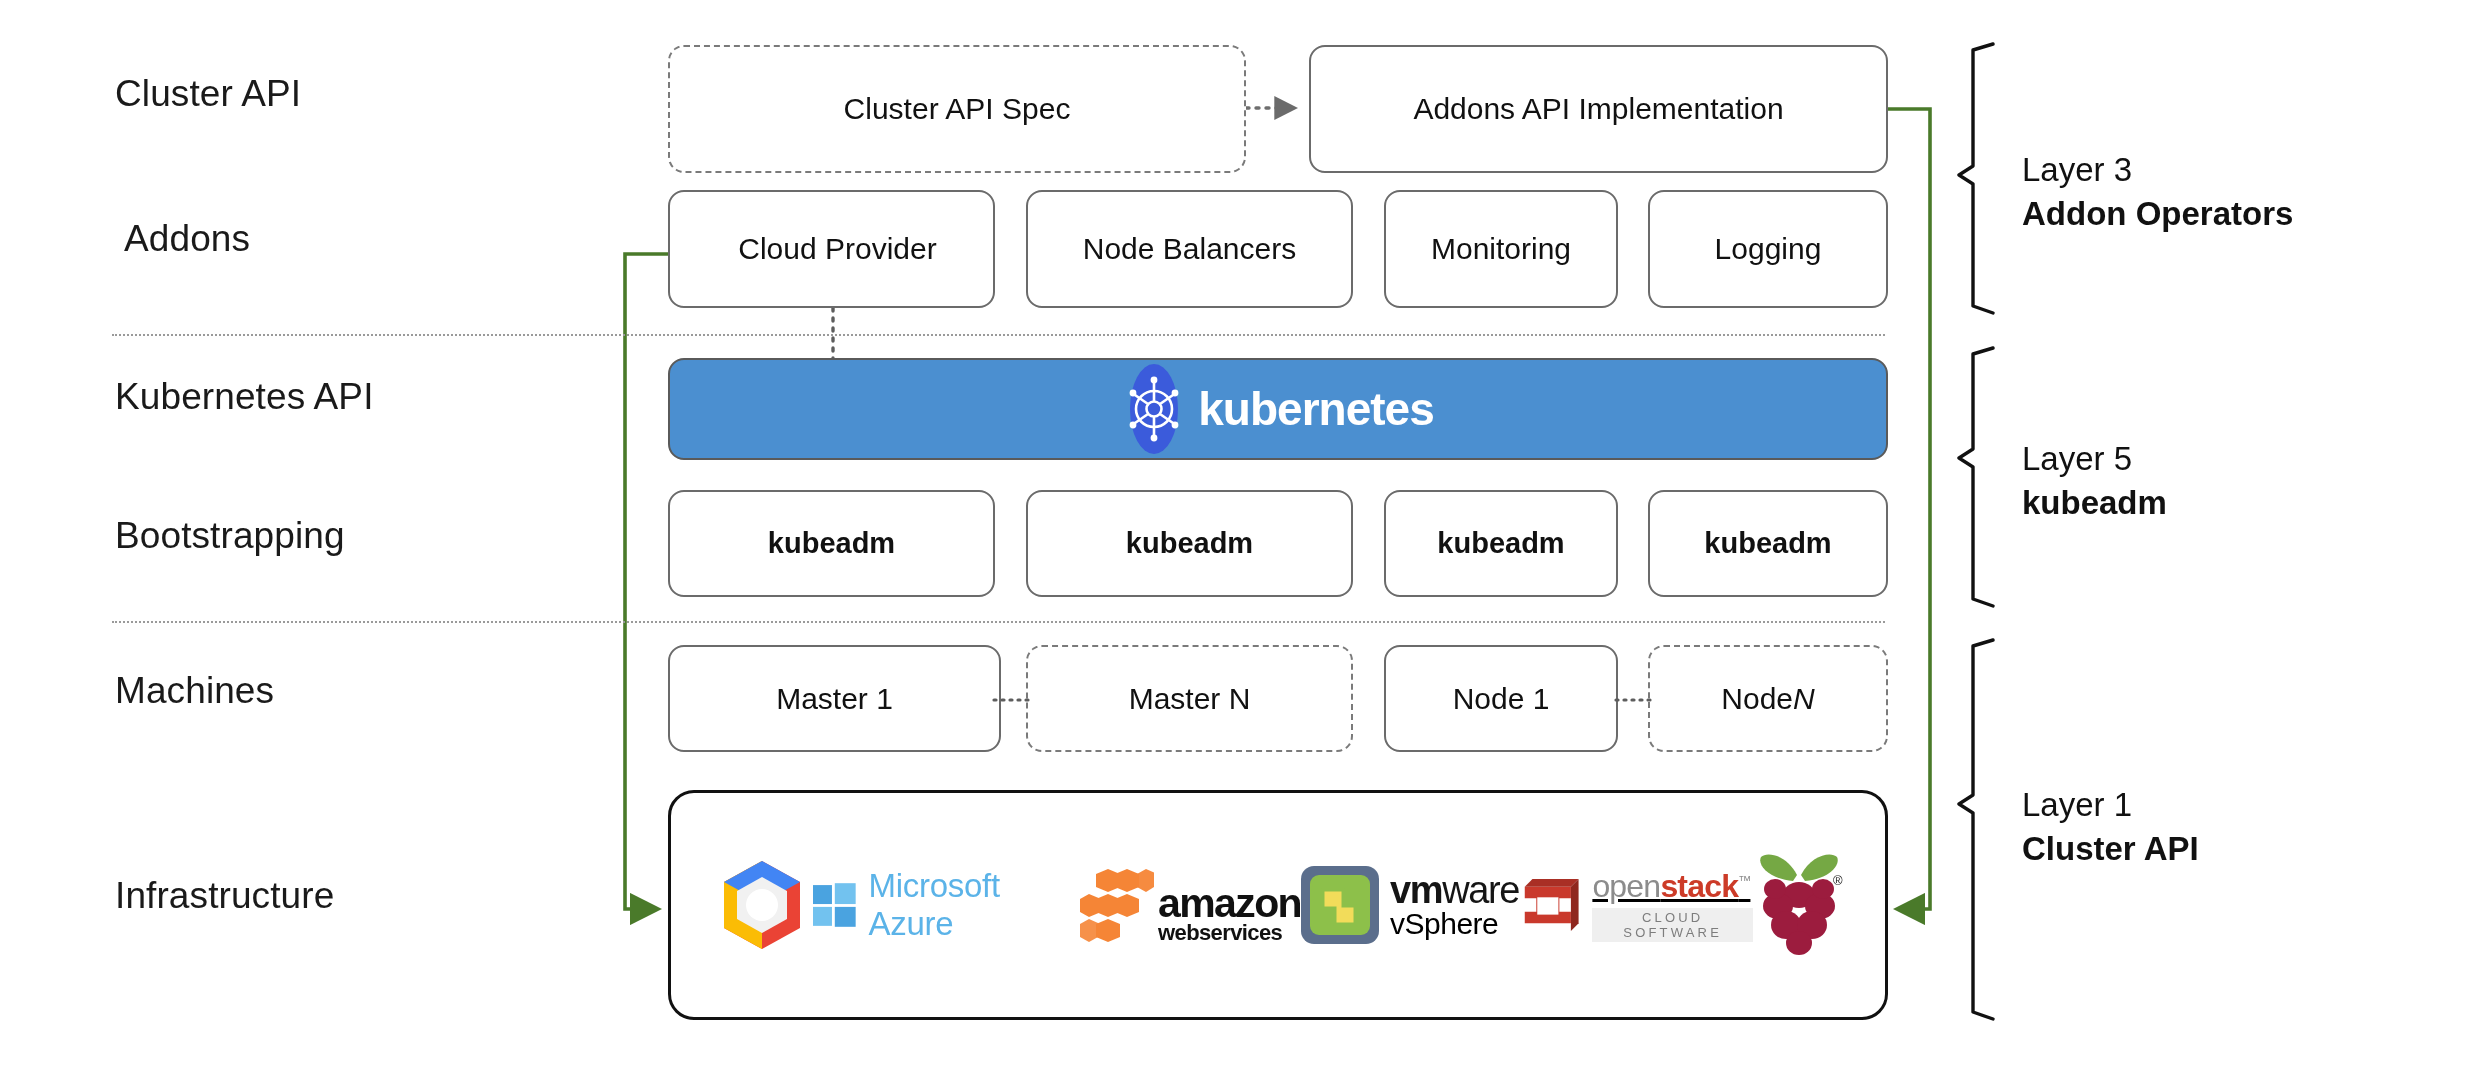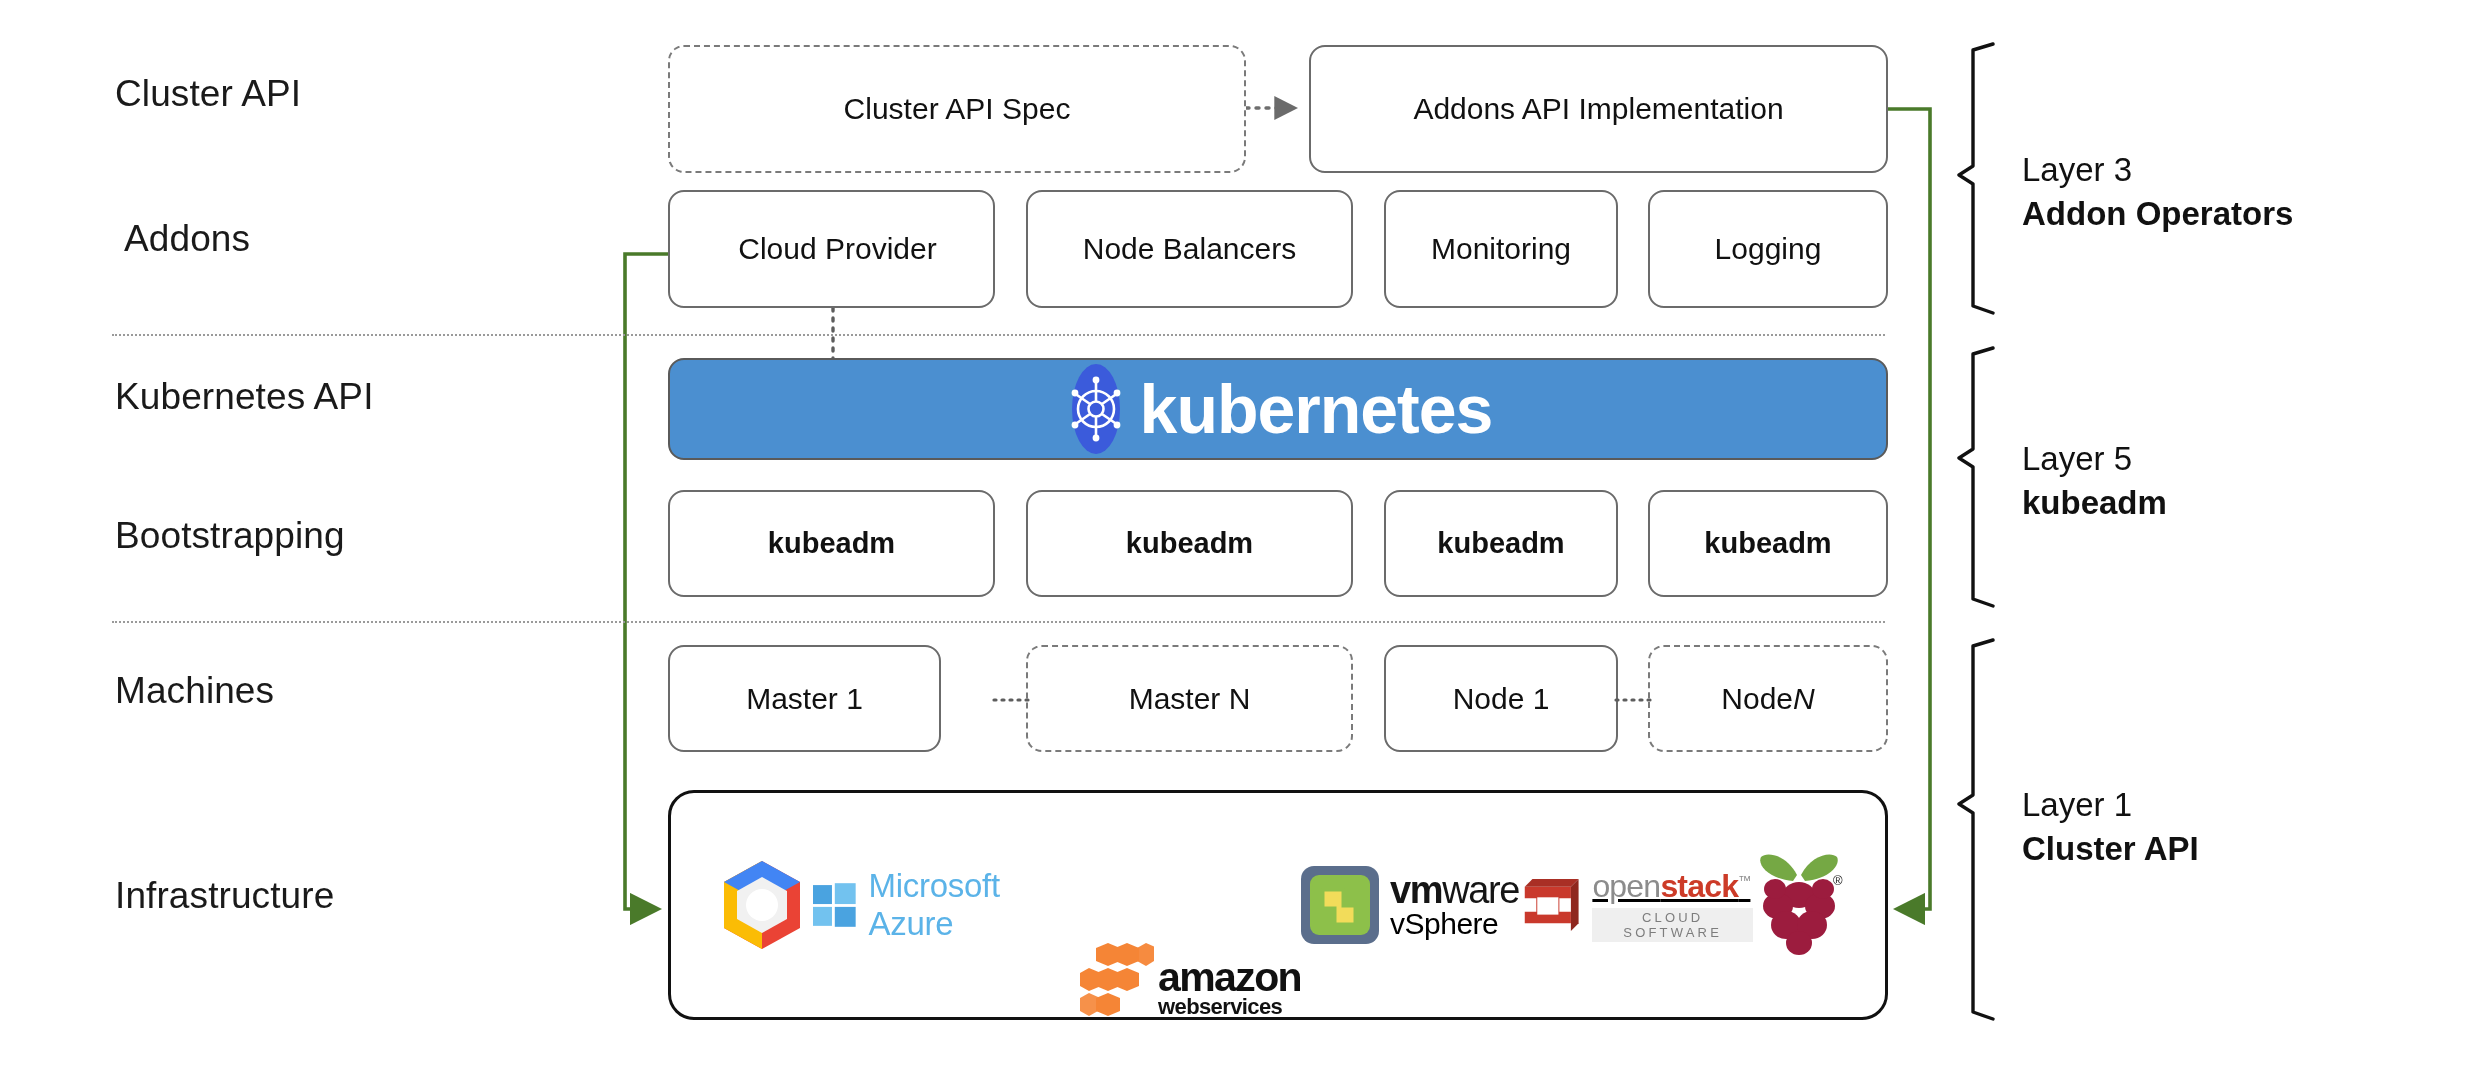--- a/index.html
+++ b/index.html
@@ -57,34 +57,35 @@
     background: #4b8fd0;
     border: 2.4px solid #5a5a5a;
     border-radius: 16px;
     display: flex;
     align-items: center;
     justify-content: center;
     gap: 12px;
   }
   .k8s-wordmark {
     color: #ffffff;
-    font-size: 68px;
+    font-size: 46px;
     font-weight: bold;
     letter-spacing: -1px;
     line-height: 1;
   }
 
   
   .infra-box {
     position: absolute;
     box-sizing: border-box;
     background: #ffffff;
     border: 3.4px solid #111111;
     border-radius: 26px;
     display: flex;
+    align-items: center;
     justify-content: space-around;
     padding: 0 40px;
   }
 
   
   .sep {
     position: absolute;
     height: 0;
     border-top: 2.6px dotted #9a9a9a;
   }
@@ -243,21 +244,21 @@
   <div class="node bold" style="left:1026px; top:490px; width:327px; height:107px;">
     <span>kubeadm</span>
   </div>
   <div class="node bold" style="left:1384px; top:490px; width:234px; height:107px;">
     <span>kubeadm</span>
   </div>
   <div class="node bold" style="left:1648px; top:490px; width:240px; height:107px;">
     <span>kubeadm</span>
   </div>
 
-  <div class="node" style="left:668px; top:645px; width:273px; height:107px;">
+  <div class="node" style="left:668px; top:645px; width:333px; height:107px;">
     <span>Master 1</span>
   </div>
   <div class="node dashed" style="left:1026px; top:645px; width:327px; height:107px;">
     <span>Master N</span>
   </div>
   <div class="node" style="left:1384px; top:645px; width:234px; height:107px;">
     <span>Node 1</span>
   </div>
   <div class="node dashed" style="left:1648px; top:645px; width:240px; height:107px;">
     <span>Node </span>

